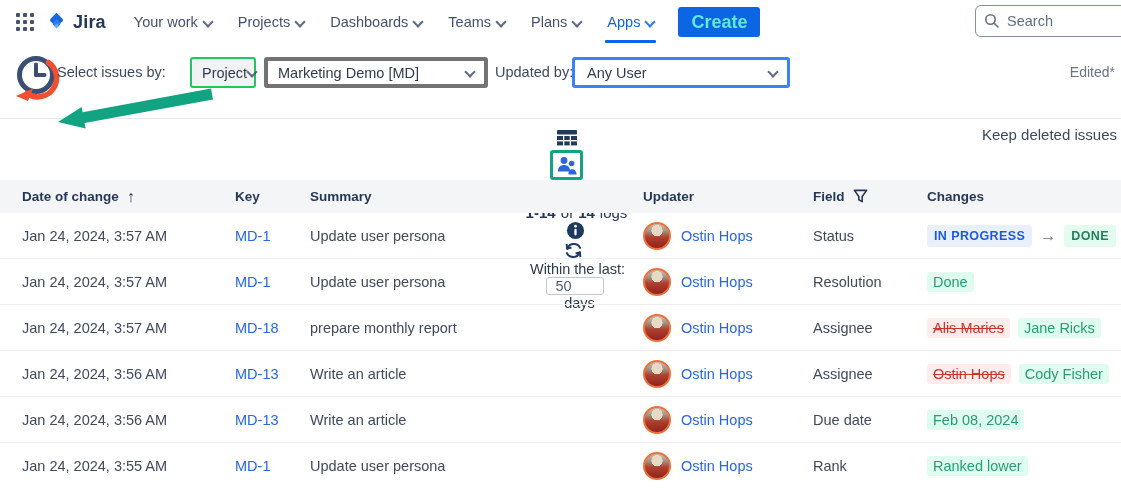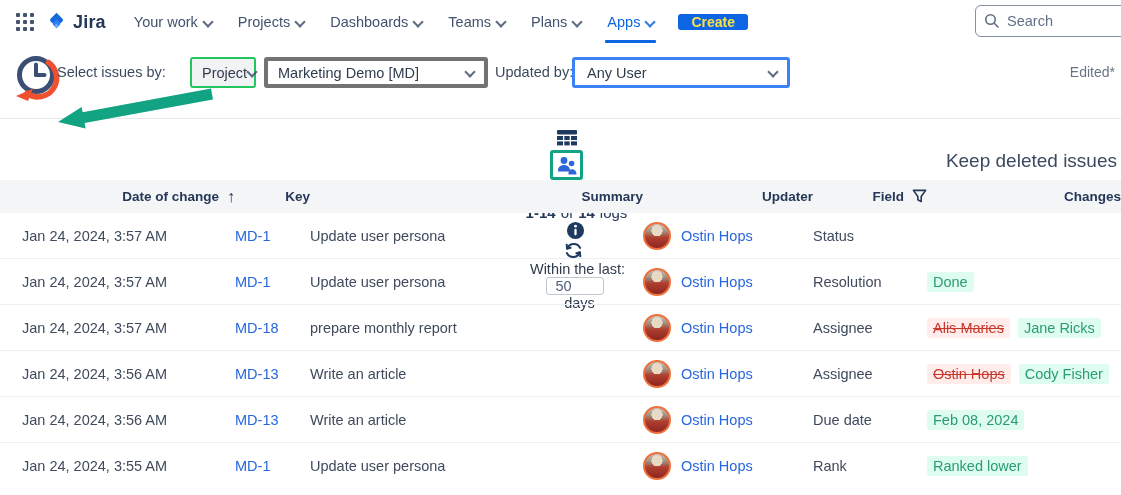--- a/index.html
+++ b/index.html
@@ -17,22 +17,22 @@
   .nav-items { display:flex; align-items:center; gap:26px; }
   .nav-item { font-size:14.5px; font-weight:500; color:#42526E; display:flex; align-items:center;
               gap:5px; cursor:pointer; position:relative; height:42px; }
   .nav-item.active { color:#0C66E4; }
   .nav-item.active::after { content:""; position:absolute; left:-2px; right:-2px; bottom:0;
               height:3px; background:#0C66E4; border-radius:1px; }
   .chev { width:9px; height:9px; display:inline-block; position:relative; top:-2px; }
   .chev::before { content:""; position:absolute; left:1px; top:2px; width:6px; height:6px;
               border-right:2px solid currentColor; border-bottom:2px solid currentColor;
               transform:rotate(45deg); opacity:.85; }
-  .create-btn { margin-left:24px; background:#0C66E4; color:#fde047; font-size:14px; font-weight:600;
-              border:none; border-radius:3px; height:16px; padding:0 13px; cursor:pointer; }
+  .create-btn { margin-left:24px; background:#0C66E4; color:#5eead4; font-size:18px; font-weight:600;
+              border:none; border-radius:3px; height:30px; padding:0 13px; cursor:pointer; }
   .search-wrap { position:absolute; left:975px; top:5px; width:172px; height:32px;
               border:1px solid #8590A2; border-radius:6px; display:flex; align-items:center;
               padding:0 8px; background:#fff; }
   .search-wrap input { border:none; outline:none; font-size:14.5px; color:#42526E; width:110px;
               font-family:"Liberation Sans", sans-serif; }
   .search-wrap input::placeholder { color:#626F86; }
 
   
   .filterbar { position:absolute; top:46px; left:0; width:100%; height:62px; }
   .app-logo { position:absolute; left:12px; top:6px; }
@@ -60,31 +60,31 @@
   .logcount { margin-left:14px; font-size:15px; color:#253858; display:flex; gap:5px; align-items:center; }
   .logcount b { font-weight:700; }
   .icon-btn { background:none; border:none; cursor:pointer; display:flex; align-items:center;
               justify-content:center; width:26px; height:26px; }
   .info-btn { margin-left:12px; }
   .refresh-btn { margin-left:8px; }
   .within { margin-left:16px; font-size:14.5px; color:#2F3B4E; }
   .days-input { margin-left:10px; width:58px; height:31px; border:1px solid #C1C7D0; border-radius:3px;
               font-size:14.5px; color:#505F79; padding:0 9px; font-family:"Liberation Sans", sans-serif; }
   .days-lbl { margin-left:20px; font-size:14.5px; color:#2F3B4E; }
-  .keep-deleted { position:absolute; right:4px; top:150px; font-size:19px; color:#3B4A5F; cursor:pointer; }
+  .keep-deleted { position:absolute; right:4px; top:126px; font-size:15px; color:#3B4A5F; cursor:pointer; }
 
   
   .annot-arrow { position:absolute; left:52px; top:84px; pointer-events:none; z-index:5; }
 
   
   .table { position:absolute; top:180px; left:0; width:100%; }
   .tr { display:grid; grid-template-columns:213px 75px 333px 170px 114px 1fr;
         align-items:center; padding-left:22px; }
   .thead { background:#F4F5F7; height:33px; font-size:13.5px; font-weight:700; color:#253858; }
-  .th { display:flex; align-items:center; gap:8px;justify-content:flex-end; }
+  .th { display:flex; align-items:center; gap:8px; }
   .tbody .tr { height:46px; border-bottom:1px solid #EDEEF1; font-size:14.5px; color:#3F4A5C; }
   .tbody .tr:last-child { border-bottom:none; }
   .key-link, .user-link { color:#2767E0; text-decoration:none; cursor:pointer; font-size:14.5px; }
   .updater-cell { display:flex; align-items:center; gap:10px; }
   .avatar { width:28px; height:28px; border-radius:50%; border:2px solid #F0703A; flex:none;
             background:
               radial-gradient(circle at 50% 28%, #E8D9C4 0 26%, rgba(232,217,196,0) 27%),
               linear-gradient(180deg, #C9C2BA 0%, #9E9186 30%, #B0402E 55%, #8E2420 100%); }
   .changes-cell { display:flex; align-items:center; gap:8px; }
   .badge { font-size:12.5px; font-weight:700; padding:4px 7px; border-radius:3px; letter-spacing:.4px; }
@@ -270,20 +270,25 @@
 
       <div class="tr">
         <span>Jan 24, 2024, 3:57 AM</span>
         <a class="key-link">MD-1</a>
         <span>Update user persona</span>
         <span class="updater-cell">
             <span class="avatar"></span>
             <a class="user-link">Ostin Hops</a>
           </span>
         <span>Status</span>
+        <span class="changes-cell">
+          <span class="badge blue">IN PROGRESS</span>
+          <span class="t-arrow">→</span>
+          <span class="badge green">DONE</span>
+        </span>
       </div>
 
       <div class="tr">
         <span>Jan 24, 2024, 3:57 AM</span>
         <a class="key-link">MD-1</a>
         <span>Update user persona</span>
         <span class="updater-cell">
             <span class="avatar"></span>
             <a class="user-link">Ostin Hops</a>
           </span>

